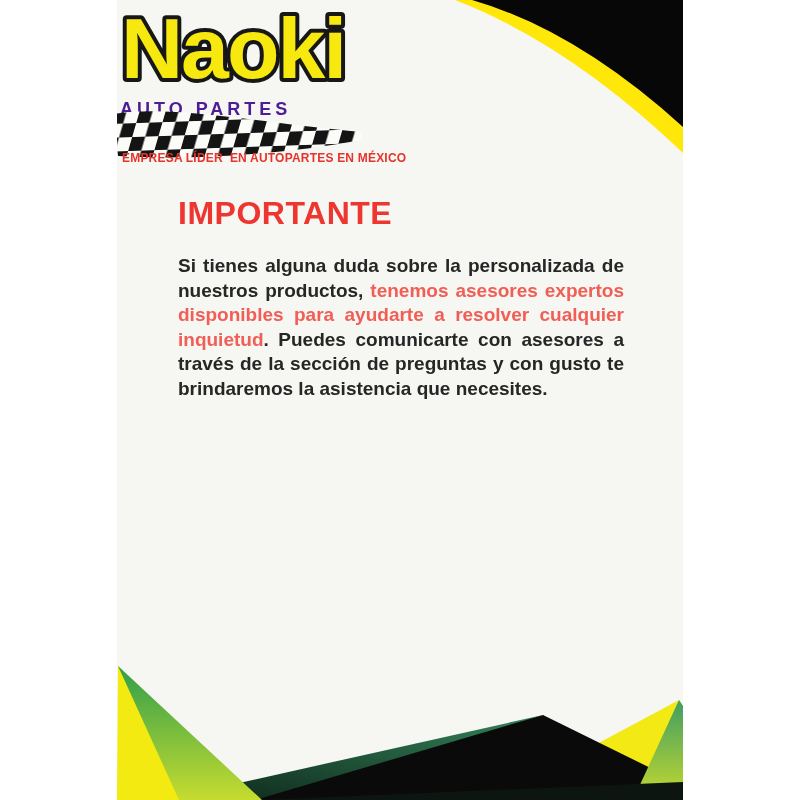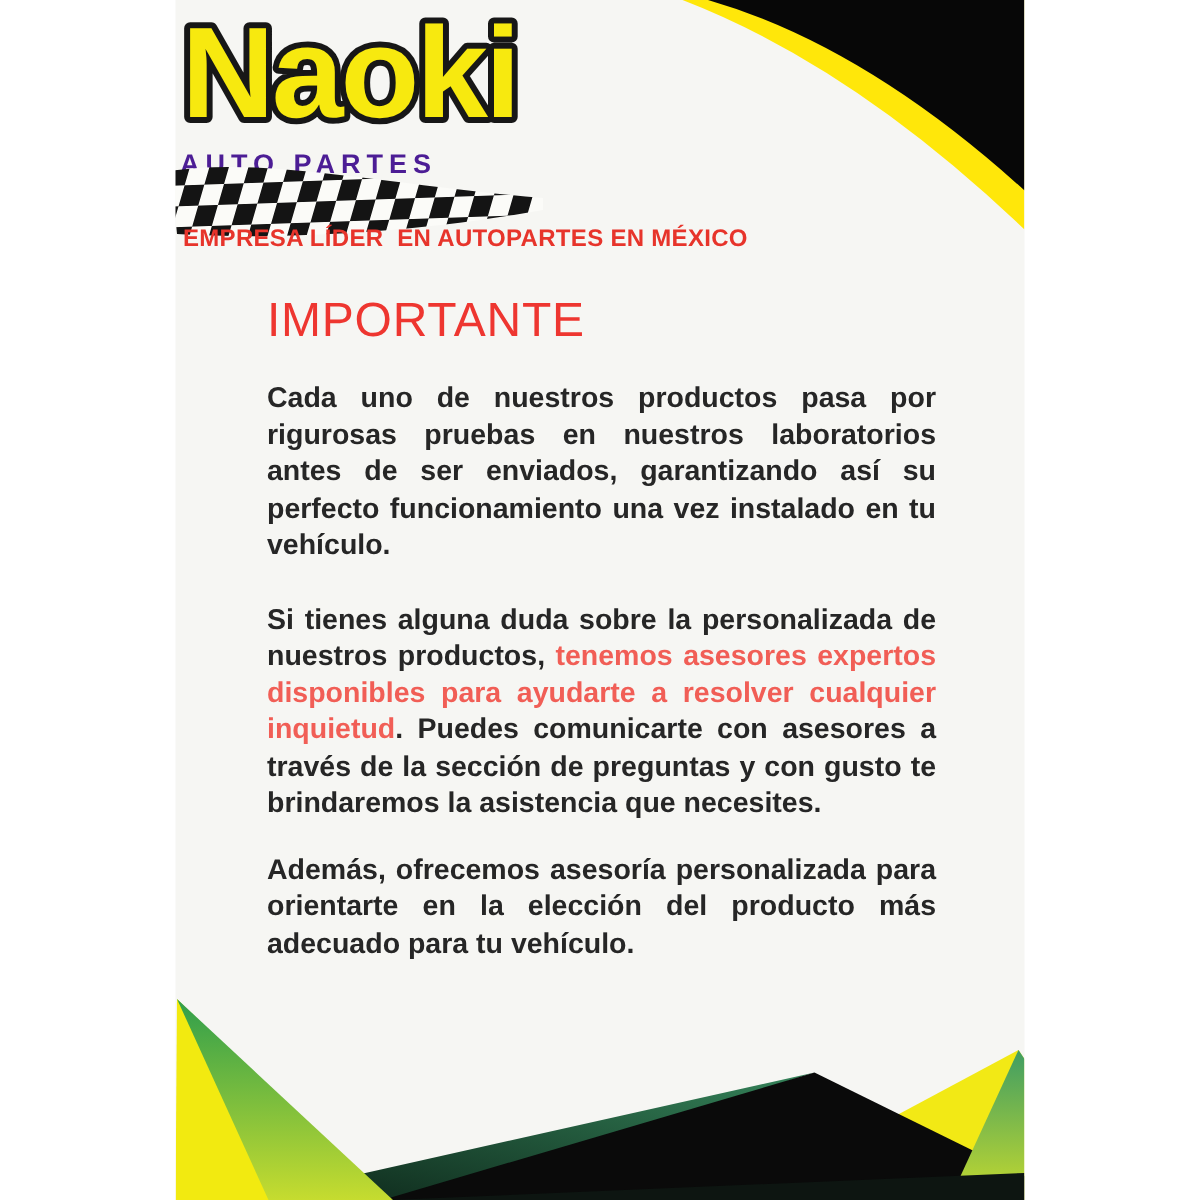--- a/index.html
+++ b/index.html
@@ -20,27 +20,27 @@
   .logo-block{position:absolute;left:0;top:0;width:360px;}
   .logo-svg{position:absolute;left:0;top:2px;}
   .logo-subtitle{
     position:absolute;left:3px;top:99px;
     font-size:18px;font-weight:bold;letter-spacing:4px;
     color:#4c1d95;white-space:pre;
   }
   .flag-svg{position:absolute;left:-3px;top:110px;}
   .tagline{
     position:absolute;left:5px;top:151px;
-    font-size:16px;font-weight:bold;color:#e7342b;
+    font-size:12px;font-weight:bold;color:#e7342b;
     letter-spacing:0.2px;white-space:pre;
   }
 
   .main-text{position:absolute;left:61px;top:196px;width:446px;}
   .heading{
-    margin:0 0 24px 0;font-size:32px;line-height:34px;font-weight:normal;
+    margin:0 0 24px 0;font-size:32px;line-height:34px;font-weight:bold;
     color:#ee3630;letter-spacing:0.5px;
   }
   .para{
     margin:0 0 25px 0;font-size:19px;line-height:24.5px;font-weight:bold;
     color:#262626;text-align:justify;
   }
   .para.last{margin-top:-5px;margin-bottom:0;}
   .highlight{color:#f15e56;}
 </style>
 </head>
@@ -70,23 +70,21 @@
         </defs>
         <path d="M0,4 C60,-6 150,14 248,22 L248,30 C160,46 70,50 4,46 Z" fill="url(#chk)"></path>
         <rect x="236" y="24" width="10" height="3" fill="#141414" transform="skewX(-18)"></rect>
       </svg>
 
       <div class="tagline">EMPRESA LÍDER  EN AUTOPARTES EN MÉXICO</div>
     </div>
 
     <div class="main-text">
       <h1 class="heading">IMPORTANTE</h1>
-      <p class="para">Cada uno de nuestros productos pasa por rigurosas pruebas en nuestros laboratorios antes de ser enviados, garantizando así su perfecto funcionamiento una vez instalado en tu vehículo.</p>
       <p class="para"><span>Si tienes alguna duda sobre la personalizada de nuestros productos, </span><span class="highlight">tenemos asesores expertos disponibles para ayudarte a resolver cualquier inquietud</span><span>. Puedes comunicarte con asesores a través de la sección de preguntas y con gusto te brindaremos la asistencia que necesites.</span></p>
-      <p class="para last">Además, ofrecemos asesoría personalizada para orientarte en la elección del producto más adecuado para tu vehículo.</p>
     </div>
 
     <svg class="bottom-svg" width="566" height="200" viewBox="0 0 566 200">
       <defs>
         <linearGradient id="gLeft" x1="0" y1="0" x2="0" y2="1">
           <stop offset="0" stop-color="#2f9e4c"></stop>
           <stop offset="1" stop-color="#c6dc2f"></stop>
         </linearGradient>
         <linearGradient id="gRight" x1="0" y1="0" x2="0" y2="1">
           <stop offset="0" stop-color="#3f9d63"></stop>

